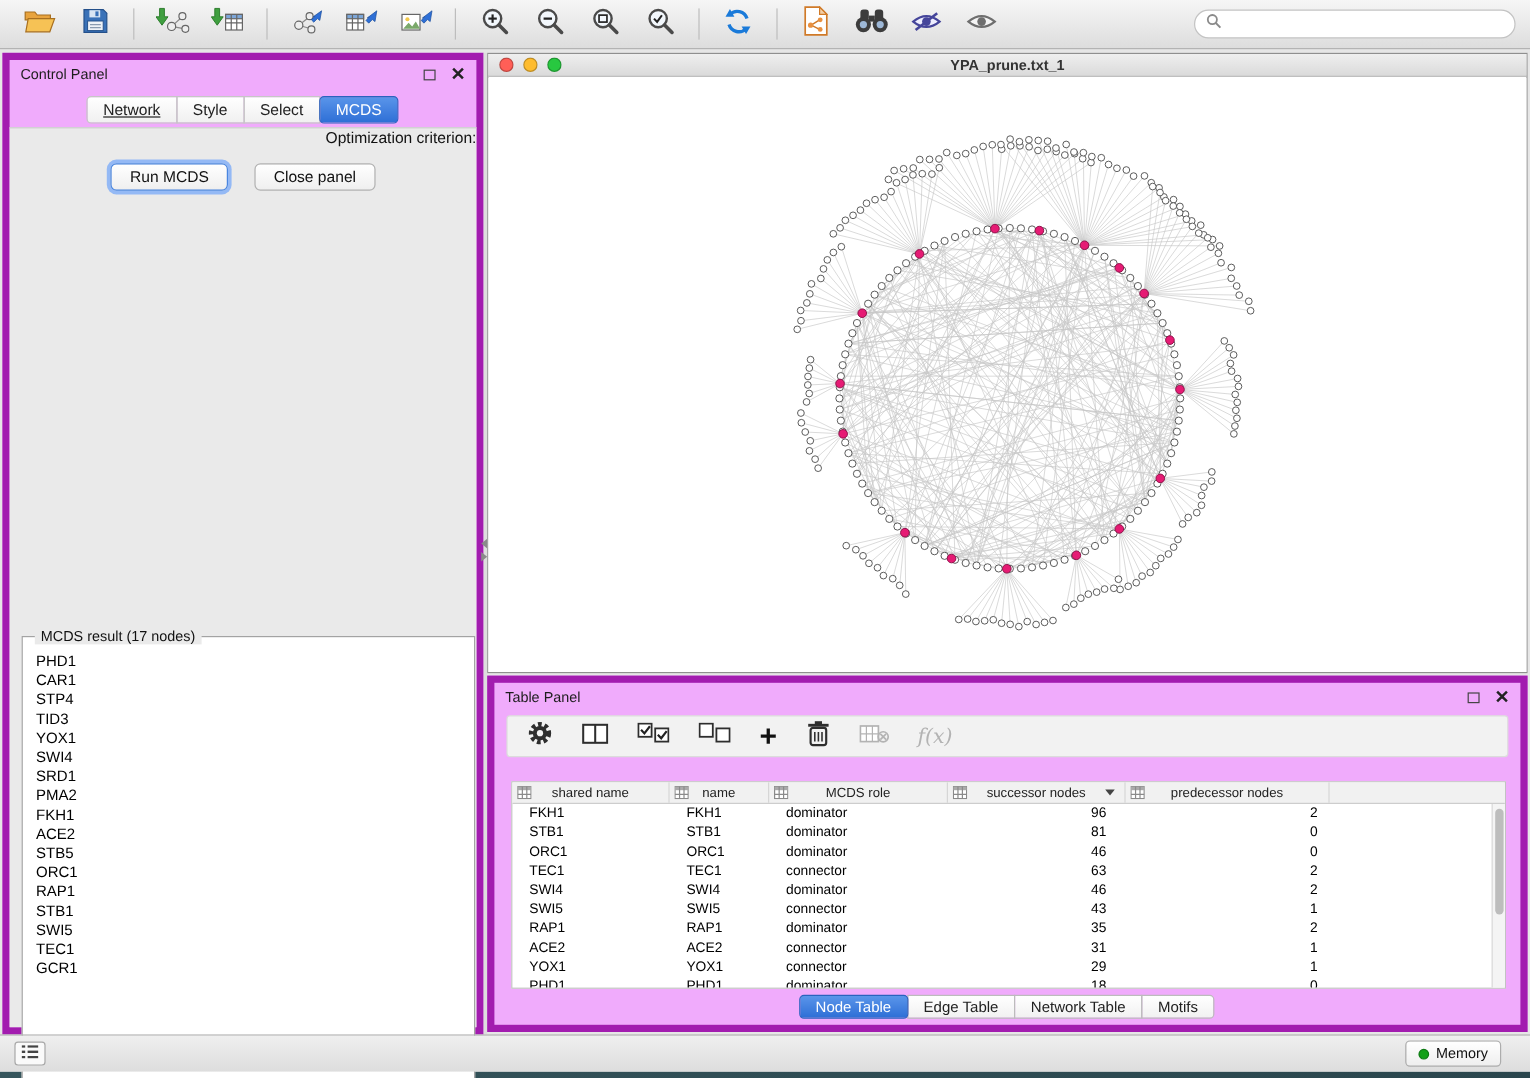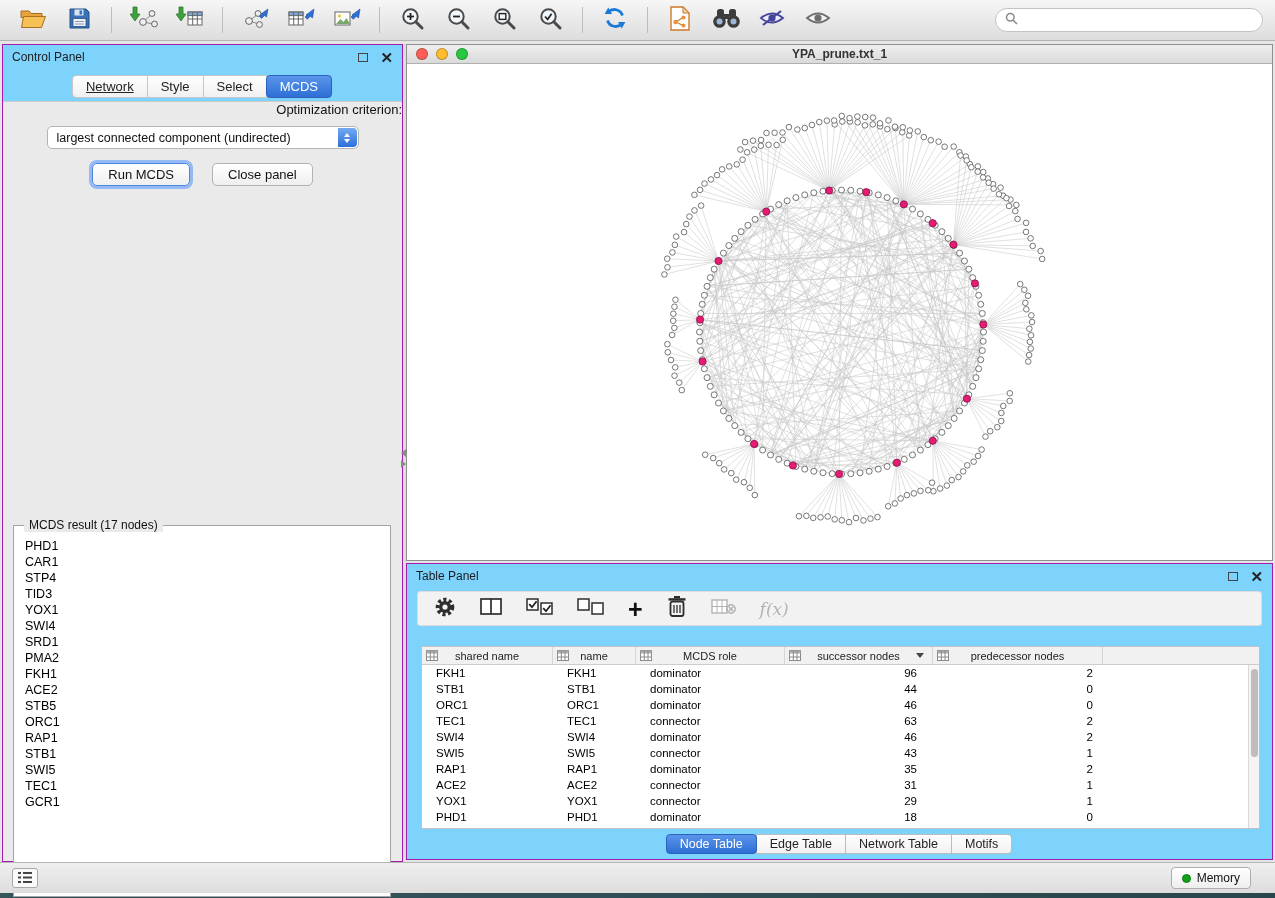--- a/index.html
+++ b/index.html
@@ -14,21 +14,21 @@
     display:flex; align-items:center; padding:0 12px; gap:4px; }
   .tb-btn { width:42px; height:34px; display:flex; align-items:center; justify-content:center;
     border-radius:4px; cursor:default; }
   .tb-sep { width:1px; height:26px; background:#bdbdbd; margin:0 7px; }
   .tb-search { margin-left:auto; width:268px; height:24px; background:#fff;
     border:1px solid #c3c3c3; border-radius:12px; display:flex; align-items:center;
     padding:0 9px; gap:5px; }
   .tb-search input { border:none; outline:none; flex:1; font-size:12px; background:transparent; }
 
   
-  .panel { position:absolute; background:#7dd3fc; border:1px solid #a21caf; }
+  .panel { position:absolute; background:#f0abfc; border:6px solid #a21caf; }
   .panel-header { height:24px; display:flex; align-items:center; padding:0 9px;
     font-size:12px; color:#1d1d1d; }
   .panel-header .spacer { flex:1; }
   .float-icon { width:10px; height:9px; border:1.5px solid #444; margin-right:12px; }
   .close-icon { font-size:15px; font-weight:bold; color:#222; line-height:1; }
 
   
   #control-panel { top:44px; left:2px; width:401px; height:818px; }
   .cp-tabs { display:flex; justify-content:center; margin-top:6px; }
   .cp-tab { padding:3px 13px; font-size:13px; color:#222; background:linear-gradient(#ffffff,#f0f0f0);
@@ -324,27 +324,20 @@
       <span class="close-icon">✕</span>
     </div>
     <div class="cp-tabs">
       <div class="cp-tab">Network</div>
       <div class="cp-tab">Style</div>
       <div class="cp-tab">Select</div>
       <div class="cp-tab selected">MCDS</div>
     </div>
     <div class="cp-content">
       <div class="opt-label">Optimization criterion:</div>
-      <div class="combo">
-        <span>largest connected component (undirected)</span>
-        <span class="combo-stepper">
-            <i class="tri-up"></i>
-            <i class="tri-down"></i>
-          </span>
-      </div>
       <div class="cp-buttons">
         <div class="btn focused">Run MCDS</div>
         <div class="btn">Close panel</div>
       </div>
       <div class="groupbox">
         <span class="groupbox-legend">MCDS result (17 nodes)</span>
         <div class="mcds-list">
 
             <div class="mcds-item">PHD1</div>
 
@@ -1288,21 +1281,21 @@
             <div class="td c2">dominator</div>
             <div class="td c3 num">96</div>
             <div class="td c4 num">2</div>
             <div class="td c5"></div>
           </div>
 
           <div class="tr">
             <div class="td c0">STB1</div>
             <div class="td c1">STB1</div>
             <div class="td c2">dominator</div>
-            <div class="td c3 num">44</div>
+            <div class="td c3 num">81</div>
             <div class="td c4 num">0</div>
             <div class="td c5"></div>
           </div>
 
           <div class="tr">
             <div class="td c0">ORC1</div>
             <div class="td c1">ORC1</div>
             <div class="td c2">dominator</div>
             <div class="td c3 num">46</div>
             <div class="td c4 num">0</div>

